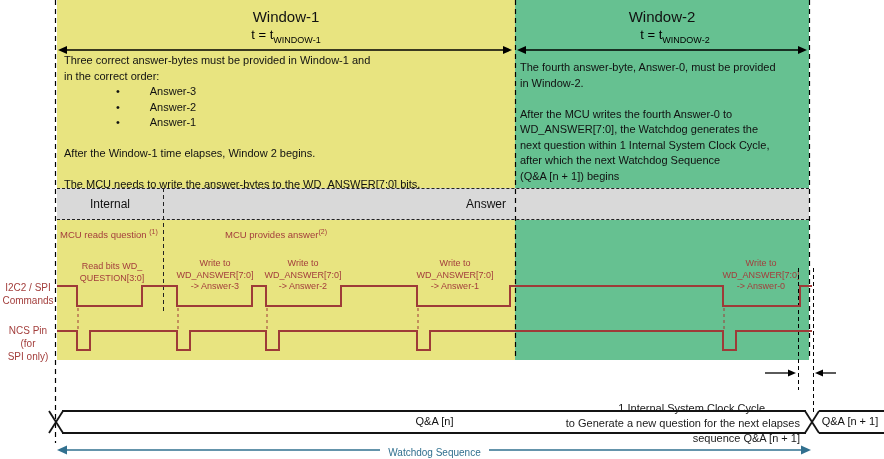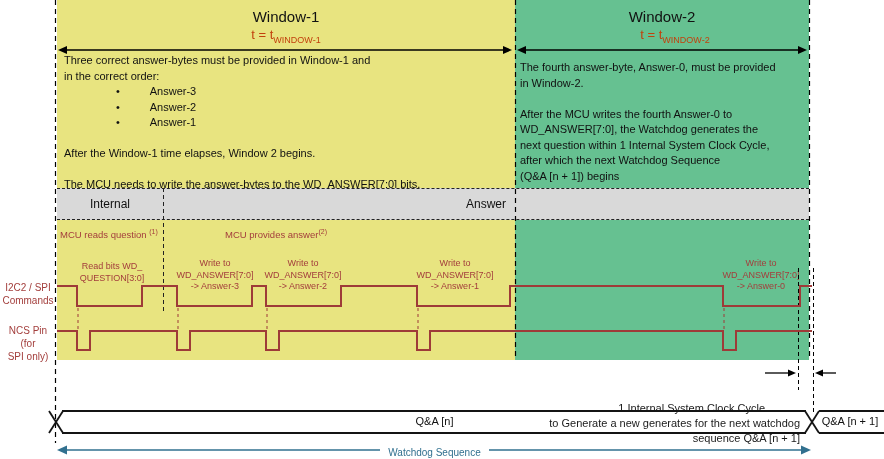--- a/index.html
+++ b/index.html
@@ -2,21 +2,21 @@
 <html><head>
 <meta charset="utf-8">
 <style>
   html,body{margin:0;padding:0;background:#fff;}
   #stage{
     position:relative;width:884px;height:459px;background:#ffffff;
     font-family:"Liberation Sans", sans-serif;color:#1a1a1a;overflow:hidden;
   }
   .abs{position:absolute;}
   .win-title{font-size:15px;text-align:center;color:#111;}
-  .win-dur{font-size:13px;text-align:center;color:#c2410c;}
+  .win-dur{font-size:13px;text-align:center;color:#000000;}
   .win-dur sub{font-size:9px;}
   .win-body{font-size:11px;line-height:15.5px;white-space:pre-wrap;color:#111;}
   .phase-label{font-size:12px;color:#111;}
   .red-annot{font-size:9.5px;color:#a33e3c;}
   .red-annot sup{font-size:7px;}
   .sig-label{font-size:10px;line-height:13px;color:#a33e3c;text-align:center;white-space:pre-line;}
   .cmd-label{font-size:9px;line-height:11.5px;color:#a33e3c;text-align:center;white-space:pre-line;}
   .clk-annot{font-size:11px;line-height:15px;color:#1a1a1a;text-align:right;margin-top:37px;}
   .bar-label{font-size:11px;color:#111;text-align:center;}
   .wd-label{font-size:10px;color:#31708f;background:#ffffff;padding:0 8px;}
@@ -75,21 +75,21 @@
 WD_ANSWER[7:0]
 -&gt; Answer-2</div>
   <div class="abs cmd-label" style="left:400px;top:258px;width:110px;">Write to
 WD_ANSWER[7:0]
 -&gt; Answer-1</div>
   <div class="abs cmd-label" style="left:706px;top:258px;width:110px;">Write to
 WD_ANSWER[7:0]
 -&gt; Answer-0</div>
 
   <div class="abs clk-annot" style="right:119px;top:364px;width:400px;">1 Internal System Clock Cycle</div>
-  <div class="abs clk-annot" style="right:84px;top:379px;width:400px;">to Generate a new generates for the next watchdog</div>
+  <div class="abs clk-annot" style="right:84px;top:379px;width:400px;">to Generate a new question for the next elapses</div>
   <div class="abs clk-annot" style="right:84px;top:394px;width:400px;">sequence Q&amp;A [n + 1]</div>
 
   <svg class="abs" style="left:0;top:0;pointer-events:none;" width="884" height="459" viewBox="0 0 884 459">
 
     <g stroke="#000" fill="#000">
       <line x1="64" y1="50" x2="506" y2="50" stroke-width="1.4"></line>
       <polygon points="58,50 67,46 67,54" stroke="none"></polygon>
       <polygon points="512,50 503,46 503,54" stroke="none"></polygon>
     </g>
     <g stroke="#000" fill="#000">

